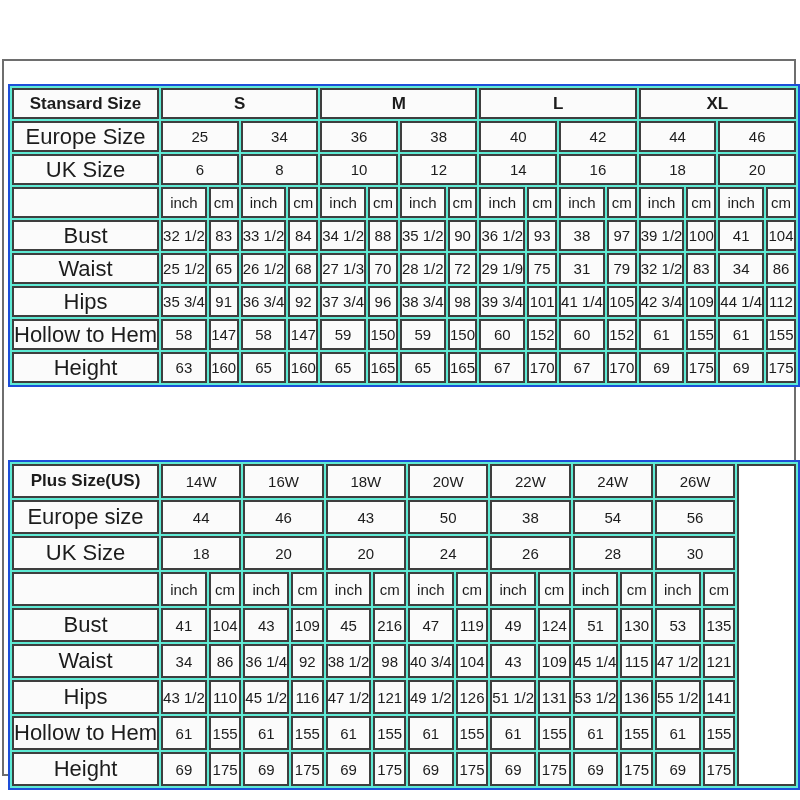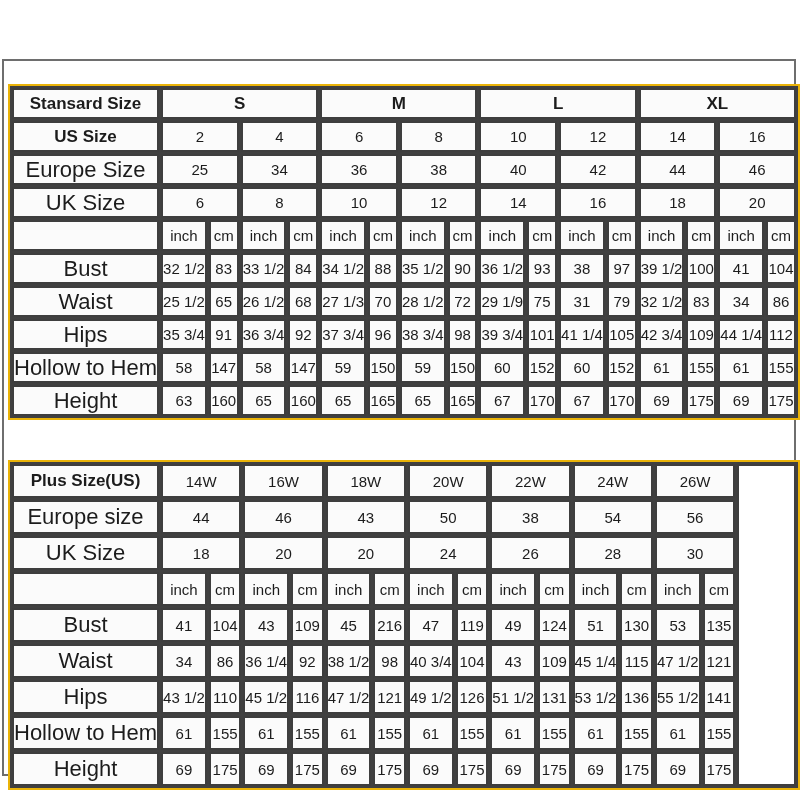--- a/index.html
+++ b/index.html
@@ -16,22 +16,22 @@
     left: 2px; top: 59px;
     width: 794px; height: 717px;
     border: 2px solid #6e6e6e;
     background: #ffffff;
   }
   table.size-chart {
     position: absolute;
     border-collapse: separate;
     border-spacing: 2px;
     table-layout: fixed;
-    border: 2px solid #eab308;
-    background: #404040;
+    border: 2px solid #1d4ed8;
+    background: #5eead4;
   }
   #standard-table { left: 8px; top: 84px; }
   #plus-table     { left: 8px; top: 460px; }
   td {
     border: 2px solid #3e3e3e;
     background: #fbfbfb;
     text-align: center;
     vertical-align: middle;
     font-size: 15px;
     padding: 0;
@@ -75,31 +75,20 @@
   </colgroup>
   <tbody>
       <tr>
     <td class="b">Stansard Size</td>
     <td class="b" colspan="4">S</td>
     <td class="b" colspan="4">M</td>
     <td class="b" colspan="4">L</td>
     <td class="b" colspan="4">XL</td>
   </tr>
   <tr>
-    <td class="b">US Size</td>
-    <td colspan="2">2</td>
-    <td colspan="2">4</td>
-    <td colspan="2">6</td>
-    <td colspan="2">8</td>
-    <td colspan="2">10</td>
-    <td colspan="2">12</td>
-    <td colspan="2">14</td>
-    <td colspan="2">16</td>
-  </tr>
-  <tr>
     <td class="lbl">Europe Size</td>
     <td colspan="2">25</td>
     <td colspan="2">34</td>
     <td colspan="2">36</td>
     <td colspan="2">38</td>
     <td colspan="2">40</td>
     <td colspan="2">42</td>
     <td colspan="2">44</td>
     <td colspan="2">46</td>
   </tr>

